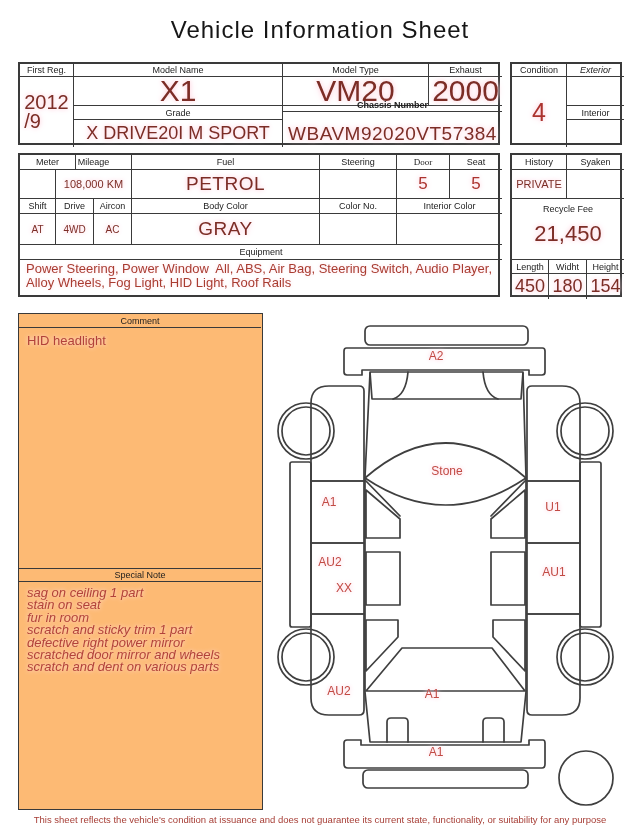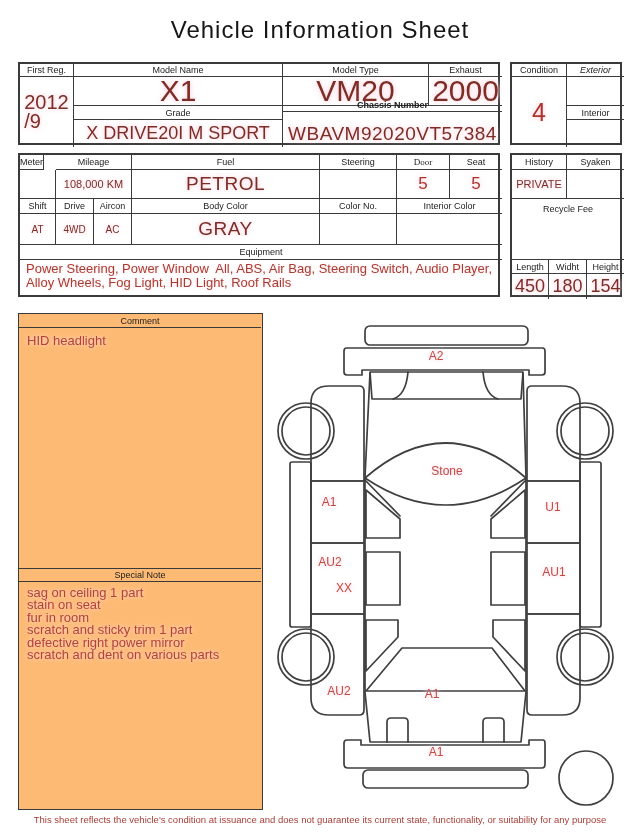--- a/index.html
+++ b/index.html
@@ -22,21 +22,21 @@
   .s19{font-size:19px;letter-spacing:.5px;}
   .s20{font-size:20px;}
   .s22{font-size:30px;}
   .s25{font-size:25px;}
   .pre-line{white-space:pre-line;line-height:.95;}
   .left-text{justify-content:flex-start;align-items:flex-start;text-align:left;}
   .eqtxt{font-size:13px;line-height:13.5px;color:#a93c31;padding:2px 6px 0 6px;
          white-space:pre-wrap;text-shadow:0 0 4px #ffd9e3;}
   .notetxt{font-size:13px;color:#b2423a;text-shadow:0 0 4px #ffdde6;}
   .note-line{line-height:12.4px;}
-  .notes-wrap{padding:5px 8px 0 8px;}
+  .notes-wrap{padding:5px 8px 0 8px;font-style:italic;}
   .comment-wrap{padding:5px 8px 0 8px;}
   .recycle-label{font-size:9px;color:#1c1c1c;text-align:center;margin-top:5px;}
   .recycle-value{font-size:22px;text-align:center;margin-top:7px;color:#7c2d26;
                  text-shadow:0 0 4px #ffd2de,0 0 8px #ffe2ea;}
   .disclaimer{position:absolute;width:100%;text-align:center;font-size:9.5px;color:#a73f37;}
   .marker-layer{position:absolute;left:0;top:0;width:640px;height:835px;pointer-events:none;}
   .dmark{position:absolute;transform:translate(-50%,-50%);font-size:12px;color:#c24a44;
          text-shadow:0 0 4px #ffd2de,0 0 7px #ffe2ea;white-space:nowrap;}
   svg{position:absolute;}
 </style>
@@ -66,21 +66,21 @@
   <div class="tbl" style="left:510px;top:62px;width:112px;height:83px;">
     <div class="cell hdr br bb" style="left:0;top:0;width:55px;height:13px;">Condition</div>
     <div class="cell val br s25 red" style="left:0;top:13px;width:55px;height:70px;">4</div>
     <div class="cell hdr bb" style="left:55px;top:0;width:57px;height:13px;font-style:italic;">Exterior</div>
     <div class="cell val bb s15" style="left:55px;top:13px;width:57px;height:29px;"></div>
     <div class="cell hdr bb" style="left:55px;top:42px;width:57px;height:14px;">Interior</div>
     <div class="cell val s15" style="left:55px;top:56px;width:57px;height:27px;"></div>
   </div>
 
   <div class="tbl" style="left:18px;top:153px;width:482px;height:144px;">
-    <div class="cell hdr br bb" style="left:0;top:0;width:24px;height:15px;">Meter</div>
+    <div class="cell hdr br bb" style="left:0;top:0;width:56px;height:15px;">Meter</div>
     <div class="cell val br bb s11" style="left:0;top:15px;width:36px;height:29px;"></div>
     <div class="cell hdr br bb" style="left:36px;top:0;width:76px;height:15px;">Mileage</div>
     <div class="cell val br bb s11" style="left:36px;top:15px;width:76px;height:29px;">108,000 KM</div>
     <div class="cell hdr br bb" style="left:112px;top:0;width:188px;height:15px;">Fuel</div>
     <div class="cell val br bb s19" style="left:112px;top:15px;width:188px;height:29px;">PETROL</div>
     <div class="cell hdr br bb" style="left:300px;top:0;width:77px;height:15px;">Steering</div>
     <div class="cell val br bb" style="left:300px;top:15px;width:77px;height:29px;"></div>
     <div class="cell hdr br bb" style="left:377px;top:0;width:53px;height:15px;font-family:Liberation Serif, serif;">Door</div>
     <div class="cell val br bb s17 red" style="left:377px;top:15px;width:53px;height:29px;">5</div>
     <div class="cell hdr bb" style="left:430px;top:0;width:52px;height:15px;">Seat</div>
@@ -103,39 +103,41 @@
     <div class="cell left-text eqtxt" style="left:0;top:105px;width:482px;height:39px;">Power Steering, Power Window  All, ABS, Air Bag, Steering Switch, Audio Player, Alloy Wheels, Fog Light, HID Light, Roof Rails</div>
   </div>
 
   <div class="tbl" style="left:510px;top:153px;width:112px;height:144px;">
     <div class="cell hdr br bb" style="left:0;top:0;width:55px;height:15px;">History</div>
     <div class="cell val br bb s11" style="left:0;top:15px;width:55px;height:29px;">PRIVATE</div>
     <div class="cell hdr bb" style="left:55px;top:0;width:57px;height:15px;">Syaken</div>
     <div class="cell val bb s11" style="left:55px;top:15px;width:57px;height:29px;"></div>
     <div class="cell bb" style="left:0;top:44px;width:112px;height:61px;display:block;">
       <div class="recycle-label">Recycle Fee</div>
+      <div class="recycle-value">21,450</div>
     </div>
     <div class="cell hdr br bb" style="left:0;top:105px;width:37px;height:14px;">Length</div>
     <div class="cell hdr br bb" style="left:37px;top:105px;width:38px;height:14px;">Widht</div>
     <div class="cell hdr bb" style="left:75px;top:105px;width:37px;height:14px;">Height</div>
     <div class="cell val br s18" style="left:0;top:119px;width:37px;height:25px;">450</div>
     <div class="cell val br s18" style="left:37px;top:119px;width:38px;height:25px;">180</div>
     <div class="cell val s18" style="left:75px;top:119px;width:37px;height:25px;">154</div>
   </div>
 
   <div class="box" style="left:18px;top:313px;width:245px;height:497px;">
     <div class="cell hdr bb" style="left:0;top:0;width:242px;height:14px;">Comment</div>
     <div class="cell left-text bb comment-wrap notetxt" style="left:0;top:14px;width:242px;height:241px;">HID headlight</div>
     <div class="cell hdr bb" style="left:0;top:255px;width:242px;height:13px;">Special Note</div>
     <div class="cell left-text notes-wrap notetxt" style="left:0;top:268px;width:242px;height:226px;display:block;" id="special-note-lines">
         <div class="note-line">sag on ceiling 1 part</div>
         <div class="note-line">stain on seat</div>
         <div class="note-line">fur in room</div>
         <div class="note-line">scratch and sticky trim 1 part</div>
         <div class="note-line">defective right power mirror</div>
+        <div class="note-line">scratched door mirror and wheels</div>
         <div class="note-line">scratch and dent on various parts</div>
       </div>
   </div>
 
   <svg style="left:260px;top:310px;" width="380" height="525" viewBox="260 310 380 525">
     <g stroke="#3f3f3f" stroke-width="1.7" fill="none" stroke-linejoin="round" stroke-linecap="round">
 
       <rect x="365" y="326" width="163" height="19" rx="5"></rect>
       <path d="M346.5,348 H542.5 Q545,348 545,351 V372 Q545,375 542,375 H529 V370 H362 V375 H347 Q344,375 344,372 V351 Q344,348 346.5,348 Z"></path>
 

